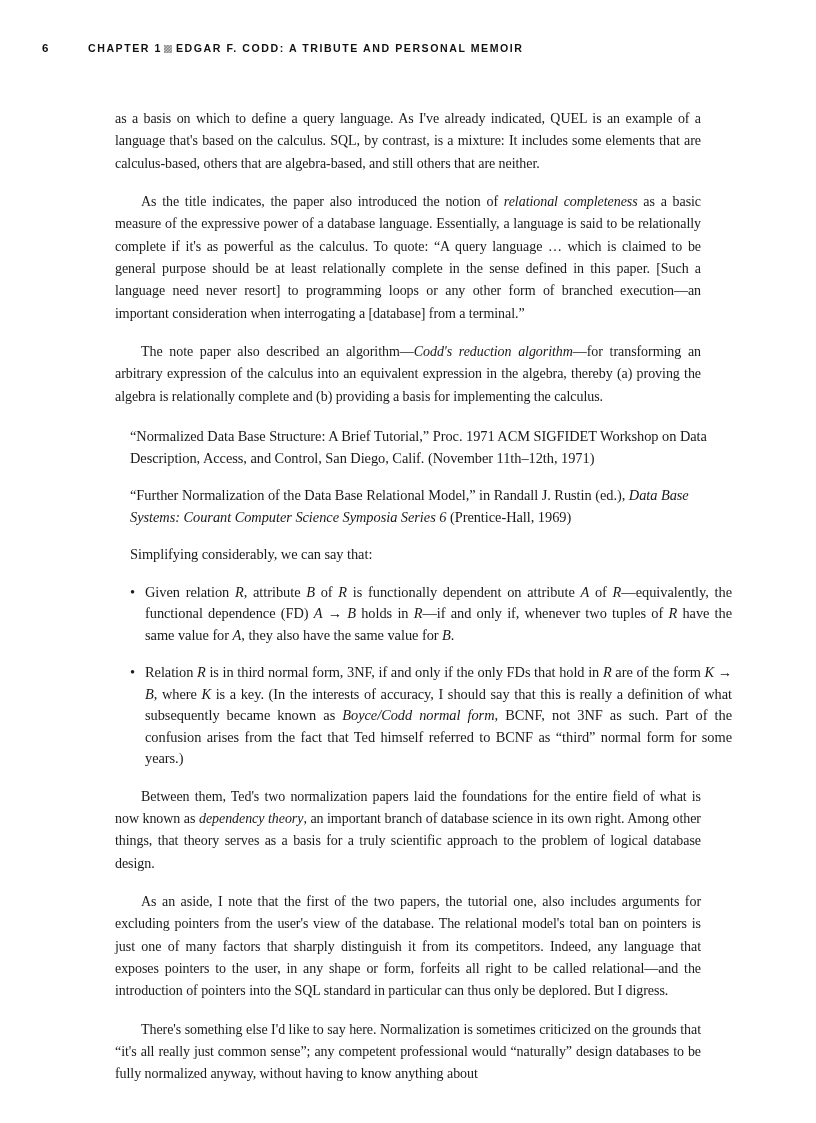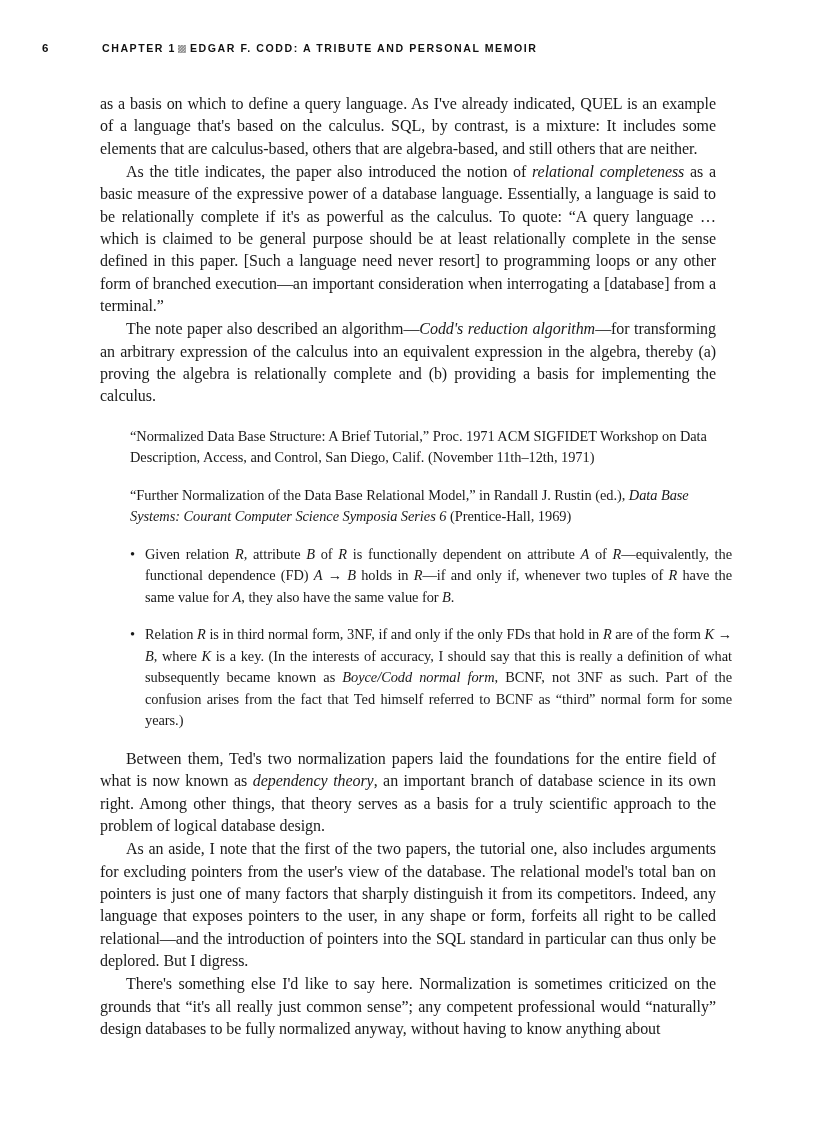--- a/index.html
+++ b/index.html
@@ -31,21 +31,21 @@
     top: 0;
     font-family: "Liberation Sans", "DejaVu Sans", sans-serif;
     font-weight: bold;
     font-size: 11.5px;
     letter-spacing: 0.4px;
     color: #111111;
     line-height: 16px;
   }
   .chapter-line {
     position: absolute;
-    left: 102px;
+    left: 88px;
     top: 0;
     font-family: "Liberation Sans", "DejaVu Sans", sans-serif;
     font-weight: bold;
     font-size: 10.6px;
     letter-spacing: 1.55px;
     color: #111111;
     line-height: 16px;
     white-space: nowrap;
   }
   .head-sep {
@@ -66,22 +66,22 @@
 
   
   .content {
     position: absolute;
     left: 99px;
     top: 92px;
     width: 618px;
   }
 
   p.body {
-    margin: 1px;
-    font-size: 16px;
+    margin: 16px;
+    font-size: 14px;
     line-height: 22.35px;
     text-align: justify;
     text-justify: inter-word;
     hyphens: none;
     letter-spacing: -0.06px;
   }
   p.body.indent { text-indent: 26px; }
 
   .cite {
     margin: 0;
@@ -137,20 +137,21 @@
 
     <p class="body indent"><span>As the title indicates, the paper also introduced the notion of </span><i>relational completeness</i><span> as a basic measure of the expressive power of a database language. Essentially, a language is said to be relationally complete if it's as powerful as the calculus. To quote: “A query language … which is claimed to be general purpose should be at least relationally complete in the sense defined in this paper. [Such a language need never resort] to programming loops or any other form of branched execution—an important consideration when interrogating a [database] from a terminal.”</span></p>
 
     <p class="body indent"><span>The note paper also described an algorithm—</span><i>Codd's reduction algorithm</i><span>—for transforming an arbitrary expression of the calculus into an equivalent expression in the algebra, thereby (a) proving the algebra is relationally complete and (b) providing a basis for implementing the calculus.</span></p>
 
 
     <p class="cite gap-cite-top"><span>“Normalized Data Base Structure: A Brief Tutorial,” Proc. 1971 ACM SIGFIDET Workshop on Data Description, Access, and Control, San Diego, Calif. (November 11th–12th, 1971)</span></p>
 
     <p class="cite gap-cite"><span>“Further Normalization of the Data Base Relational Model,” in Randall J. Rustin (ed.), </span><i>Data Base Systems: Courant Computer Science Symposia Series 6</i><span> (Prentice-Hall, 1969)</span></p>
 
+    <p class="cite gap-cite">Simplifying considerably, we can say that:</p>
 
     <ul class="bullets" id="bullet-list" style="margin-top:16px">
         <li class="bullet"><span class="dot">•</span><span>Given relation </span><i>R</i><span>, attribute </span><i>B</i><span> of </span><i>R</i><span> is functionally dependent on attribute </span><i>A</i><span> of </span><i>R</i><span>—equivalently, the functional dependence (FD) </span><i>A</i><span> → </span><i>B</i><span> holds in </span><i>R</i><span>—if and only if, whenever two tuples of </span><i>R</i><span> have the same value for </span><i>A</i><span>, they also have the same value for </span><i>B</i><span>.</span></li>
         <li class="bullet"><span class="dot">•</span><span>Relation </span><i>R</i><span> is in third normal form, 3NF, if and only if the only FDs that hold in </span><i>R</i><span> are of the form </span><i>K</i><span> → </span><i>B</i><span>, where </span><i>K</i><span> is a key. (In the interests of accuracy, I should say that this is really a definition of what subsequently became known as </span><i>Boyce/Codd normal form</i><span>, BCNF, not 3NF as such. Part of the confusion arises from the fact that Ted himself referred to BCNF as “third” normal form for some years.)</span></li>
       </ul>
 
     <p class="body indent" id="p5" style="margin-top:16px"><span>Between them, Ted's two normalization papers laid the foundations for the entire field of what is now known as </span><i>dependency theory</i><span>, an important branch of database science in its own right. Among other things, that theory serves as a basis for a truly scientific approach to the problem of logical database design.</span></p>
 
     <p class="body indent"><span>As an aside, I note that the first of the two papers, the tutorial one, also includes arguments for excluding pointers from the user's view of the database. The relational model's total ban on pointers is just one of many factors that sharply distinguish it from its competitors. Indeed, any language that exposes pointers to the user, in any shape or form, forfeits all right to be called relational—and the introduction of pointers into the SQL standard in particular can thus only be deplored. But I digress.</span></p>
 

